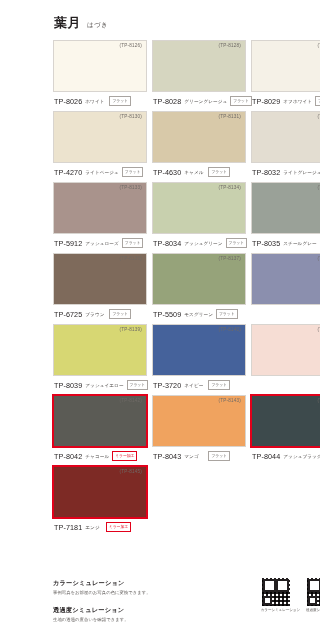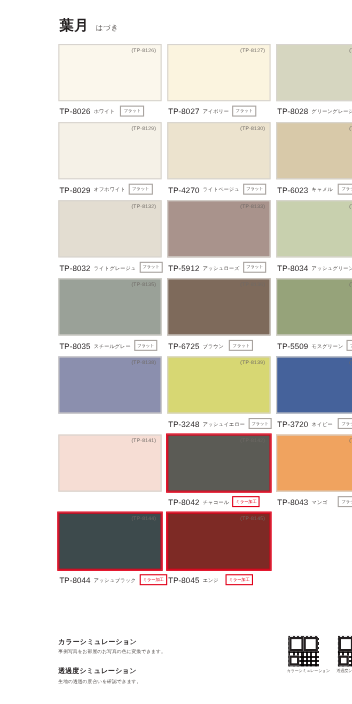--- a/index.html
+++ b/index.html
@@ -181,30 +181,20 @@
         <div class="swatch" style="background: rgb(251, 247, 236);">
           <span class="swatch-code">(TP-8126)</span>
         </div>
         <div class="caption">
           <span class="cap-code">TP-8026</span>
           <span class="cap-name">ホワイト</span>
           <span class="tag">フラット</span>
         </div>
       </div>
       <div class="swatch-cell">
-        <div class="swatch" style="background: rgb(251, 244, 223);">
-          <span class="swatch-code">(TP-8127)</span>
-        </div>
-        <div class="caption">
-          <span class="cap-code">TP-8027</span>
-          <span class="cap-name">アイボリー</span>
-          <span class="tag">フラット</span>
-        </div>
-      </div>
-      <div class="swatch-cell">
         <div class="swatch" style="background: rgb(214, 214, 192);">
           <span class="swatch-code">(TP-8128)</span>
         </div>
         <div class="caption">
           <span class="cap-code">TP-8028</span>
           <span class="cap-name">グリーングレージュ</span>
           <span class="tag">フラット</span>
         </div>
       </div>
       <div class="swatch-cell">
@@ -225,21 +215,21 @@
           <span class="cap-code">TP-4270</span>
           <span class="cap-name">ライトベージュ</span>
           <span class="tag">フラット</span>
         </div>
       </div>
       <div class="swatch-cell">
         <div class="swatch" style="background: rgb(216, 201, 169);">
           <span class="swatch-code">(TP-8131)</span>
         </div>
         <div class="caption">
-          <span class="cap-code">TP-6023</span>
+          <span class="cap-code">TP-4630</span>
           <span class="cap-name">キャメル</span>
           <span class="tag">フラット</span>
         </div>
       </div>
       <div class="swatch-cell">
         <div class="swatch" style="background: rgb(227, 221, 209);">
           <span class="swatch-code">(TP-8132)</span>
         </div>
         <div class="caption">
           <span class="cap-code">TP-8032</span>
@@ -300,21 +290,21 @@
       <div class="swatch-cell">
         <div class="swatch" style="background: rgb(139, 143, 174);">
           <span class="swatch-code">(TP-8138)</span>
         </div>
       </div>
       <div class="swatch-cell">
         <div class="swatch" style="background: rgb(215, 215, 115);">
           <span class="swatch-code">(TP-8139)</span>
         </div>
         <div class="caption">
-          <span class="cap-code">TP-3248</span>
+          <span class="cap-code">TP-8039</span>
           <span class="cap-name">アッシュイエロー</span>
           <span class="tag">フラット</span>
         </div>
       </div>
       <div class="swatch-cell">
         <div class="swatch" style="background: rgb(69, 98, 155);">
           <span class="swatch-code">(TP-8140)</span>
         </div>
         <div class="caption">
           <span class="cap-code">TP-3720</span>
@@ -355,21 +345,21 @@
           <span class="cap-code">TP-8044</span>
           <span class="cap-name">アッシュブラック</span>
           <span class="tag red">ミラー加工</span>
         </div>
       </div>
       <div class="swatch-cell">
         <div class="swatch highlight" style="background: rgb(125, 42, 37);">
           <span class="swatch-code">(TP-8145)</span>
         </div>
         <div class="caption">
-          <span class="cap-code">TP-8045</span>
+          <span class="cap-code">TP-7181</span>
           <span class="cap-name">エンジ</span>
           <span class="tag red">ミラー加工</span>
         </div>
       </div>
     </div>
 
   <div class="footer">
     <div class="footer-col" id="footer-blocks">
         <div class="footer-block">
           <div class="footer-title">カラーシミュレーション</div>

